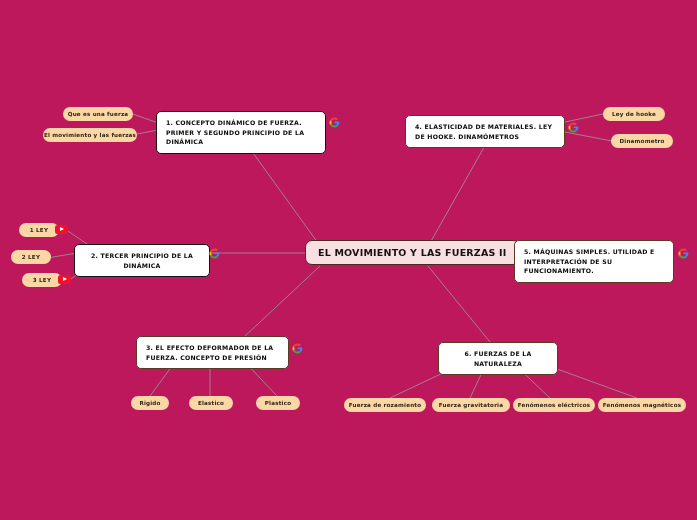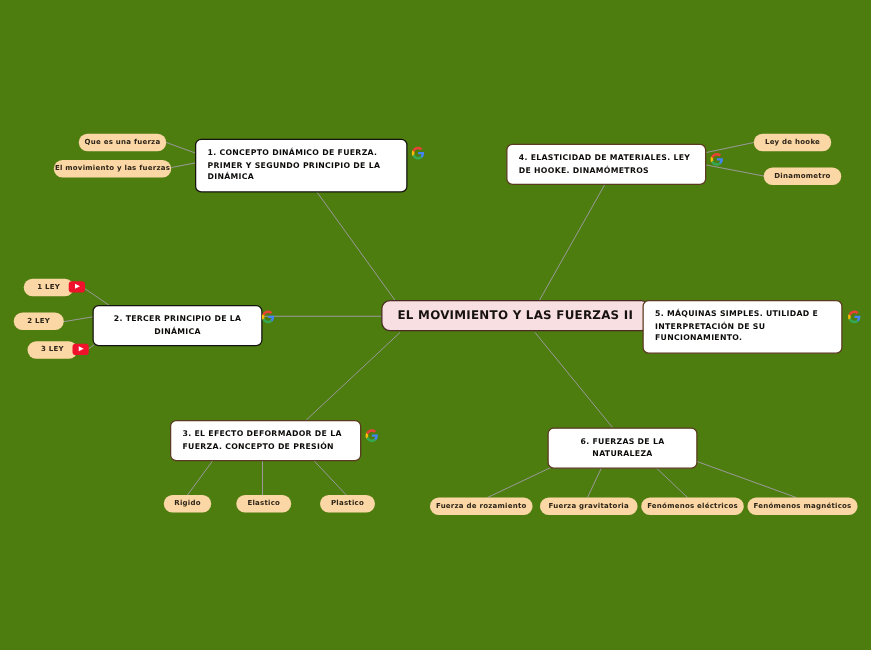--- a/index.html
+++ b/index.html
@@ -7,21 +7,21 @@
     padding: 0;
     background: #ffffff;
   }
   body {
     font-family: "DejaVu Sans", sans-serif;
   }
   #canvas {
     position: relative;
     width: 697px;
     height: 520px;
-    background: #4d7c0f;
+    background: #be185d;
     overflow: hidden;
   }
   #edges {
     position: absolute;
     left: 0;
     top: 0;
     width: 697px;
     height: 520px;
   }
   .node {

